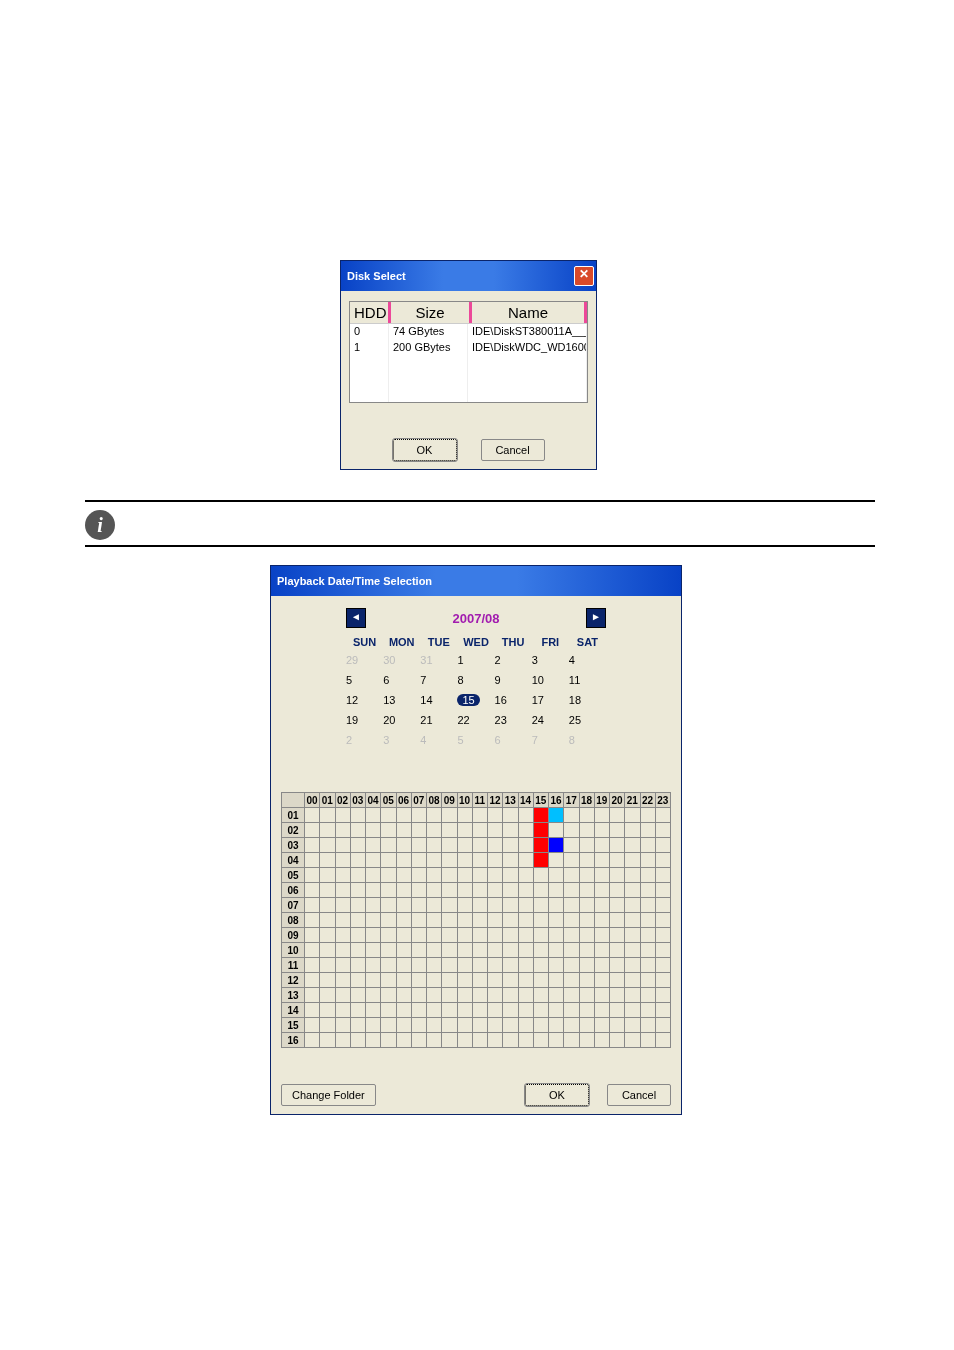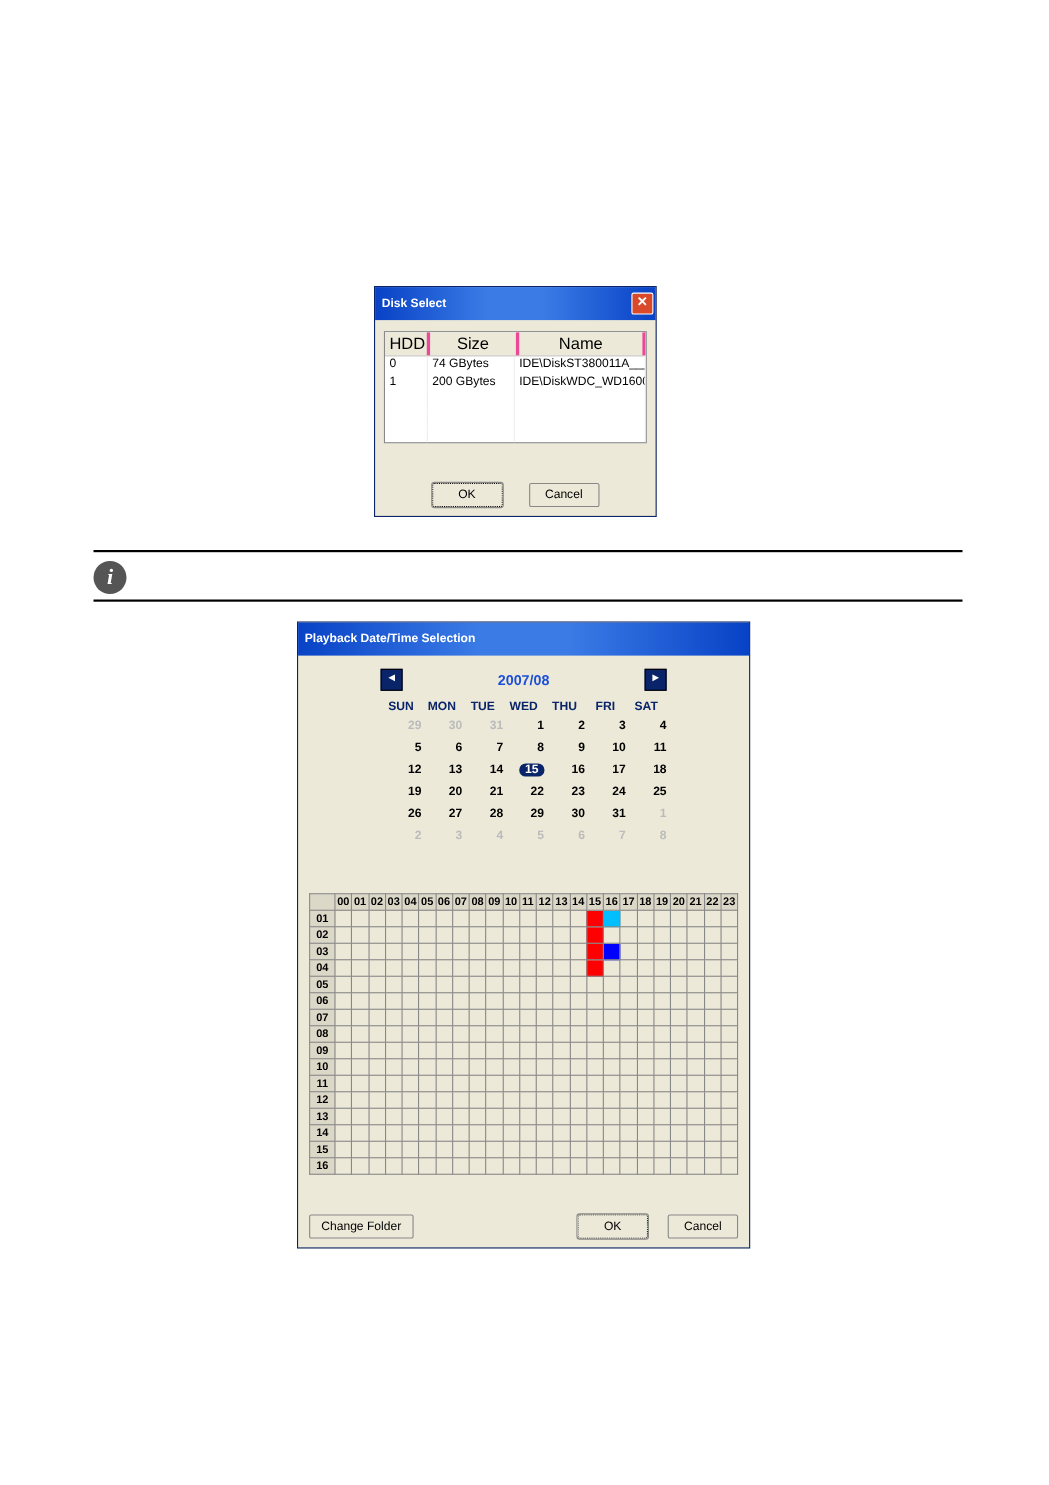--- a/index.html
+++ b/index.html
@@ -167,42 +167,41 @@
     height: 18px;
     background: #0a246a;
     color: #fff;
     text-align: center;
     line-height: 16px;
     font-size: 10px;
     cursor: pointer;
     border: 1px solid #000;
   }
   .cal-month {
-    color: #1d4ed8;
+    color: #a21caf;
     font-weight: bold;
     font-size: 13px;
   }
   .cal-table {
     width: 100%;
     border-collapse: collapse;
     table-layout: fixed;
   }
   .cal-table th {
     color: #0a246a;
     font-weight: bold;
     font-size: 11px;
     padding: 2px 0;
     text-align: center;
   }
   .cal-table td {
-    text-align: right;
+    text-align: left;
     padding: 2px 0;
     font-size: 11px;
     height: 16px;
-    font-weight: bold;
   }
   .cal-table td.gray { color: #bbb; }
   .cal-table td.sel span {
     background: #0a246a;
     color: #fff;
     border-radius: 7px;
     padding: 0 5px;
     display: inline-block;
     min-width: 10px;
   }
@@ -356,29 +355,20 @@
             <tr>
               <td>19</td>
               <td>20</td>
               <td>21</td>
               <td>22</td>
               <td>23</td>
               <td>24</td>
               <td>25</td>
             </tr>
             <tr>
-              <td>26</td>
-              <td>27</td>
-              <td>28</td>
-              <td>29</td>
-              <td>30</td>
-              <td>31</td>
-              <td class="gray">1</td>
-            </tr>
-            <tr>
               <td class="gray">2</td>
               <td class="gray">3</td>
               <td class="gray">4</td>
               <td class="gray">5</td>
               <td class="gray">6</td>
               <td class="gray">7</td>
               <td class="gray">8</td>
             </tr>
           </tbody>
       </table>

